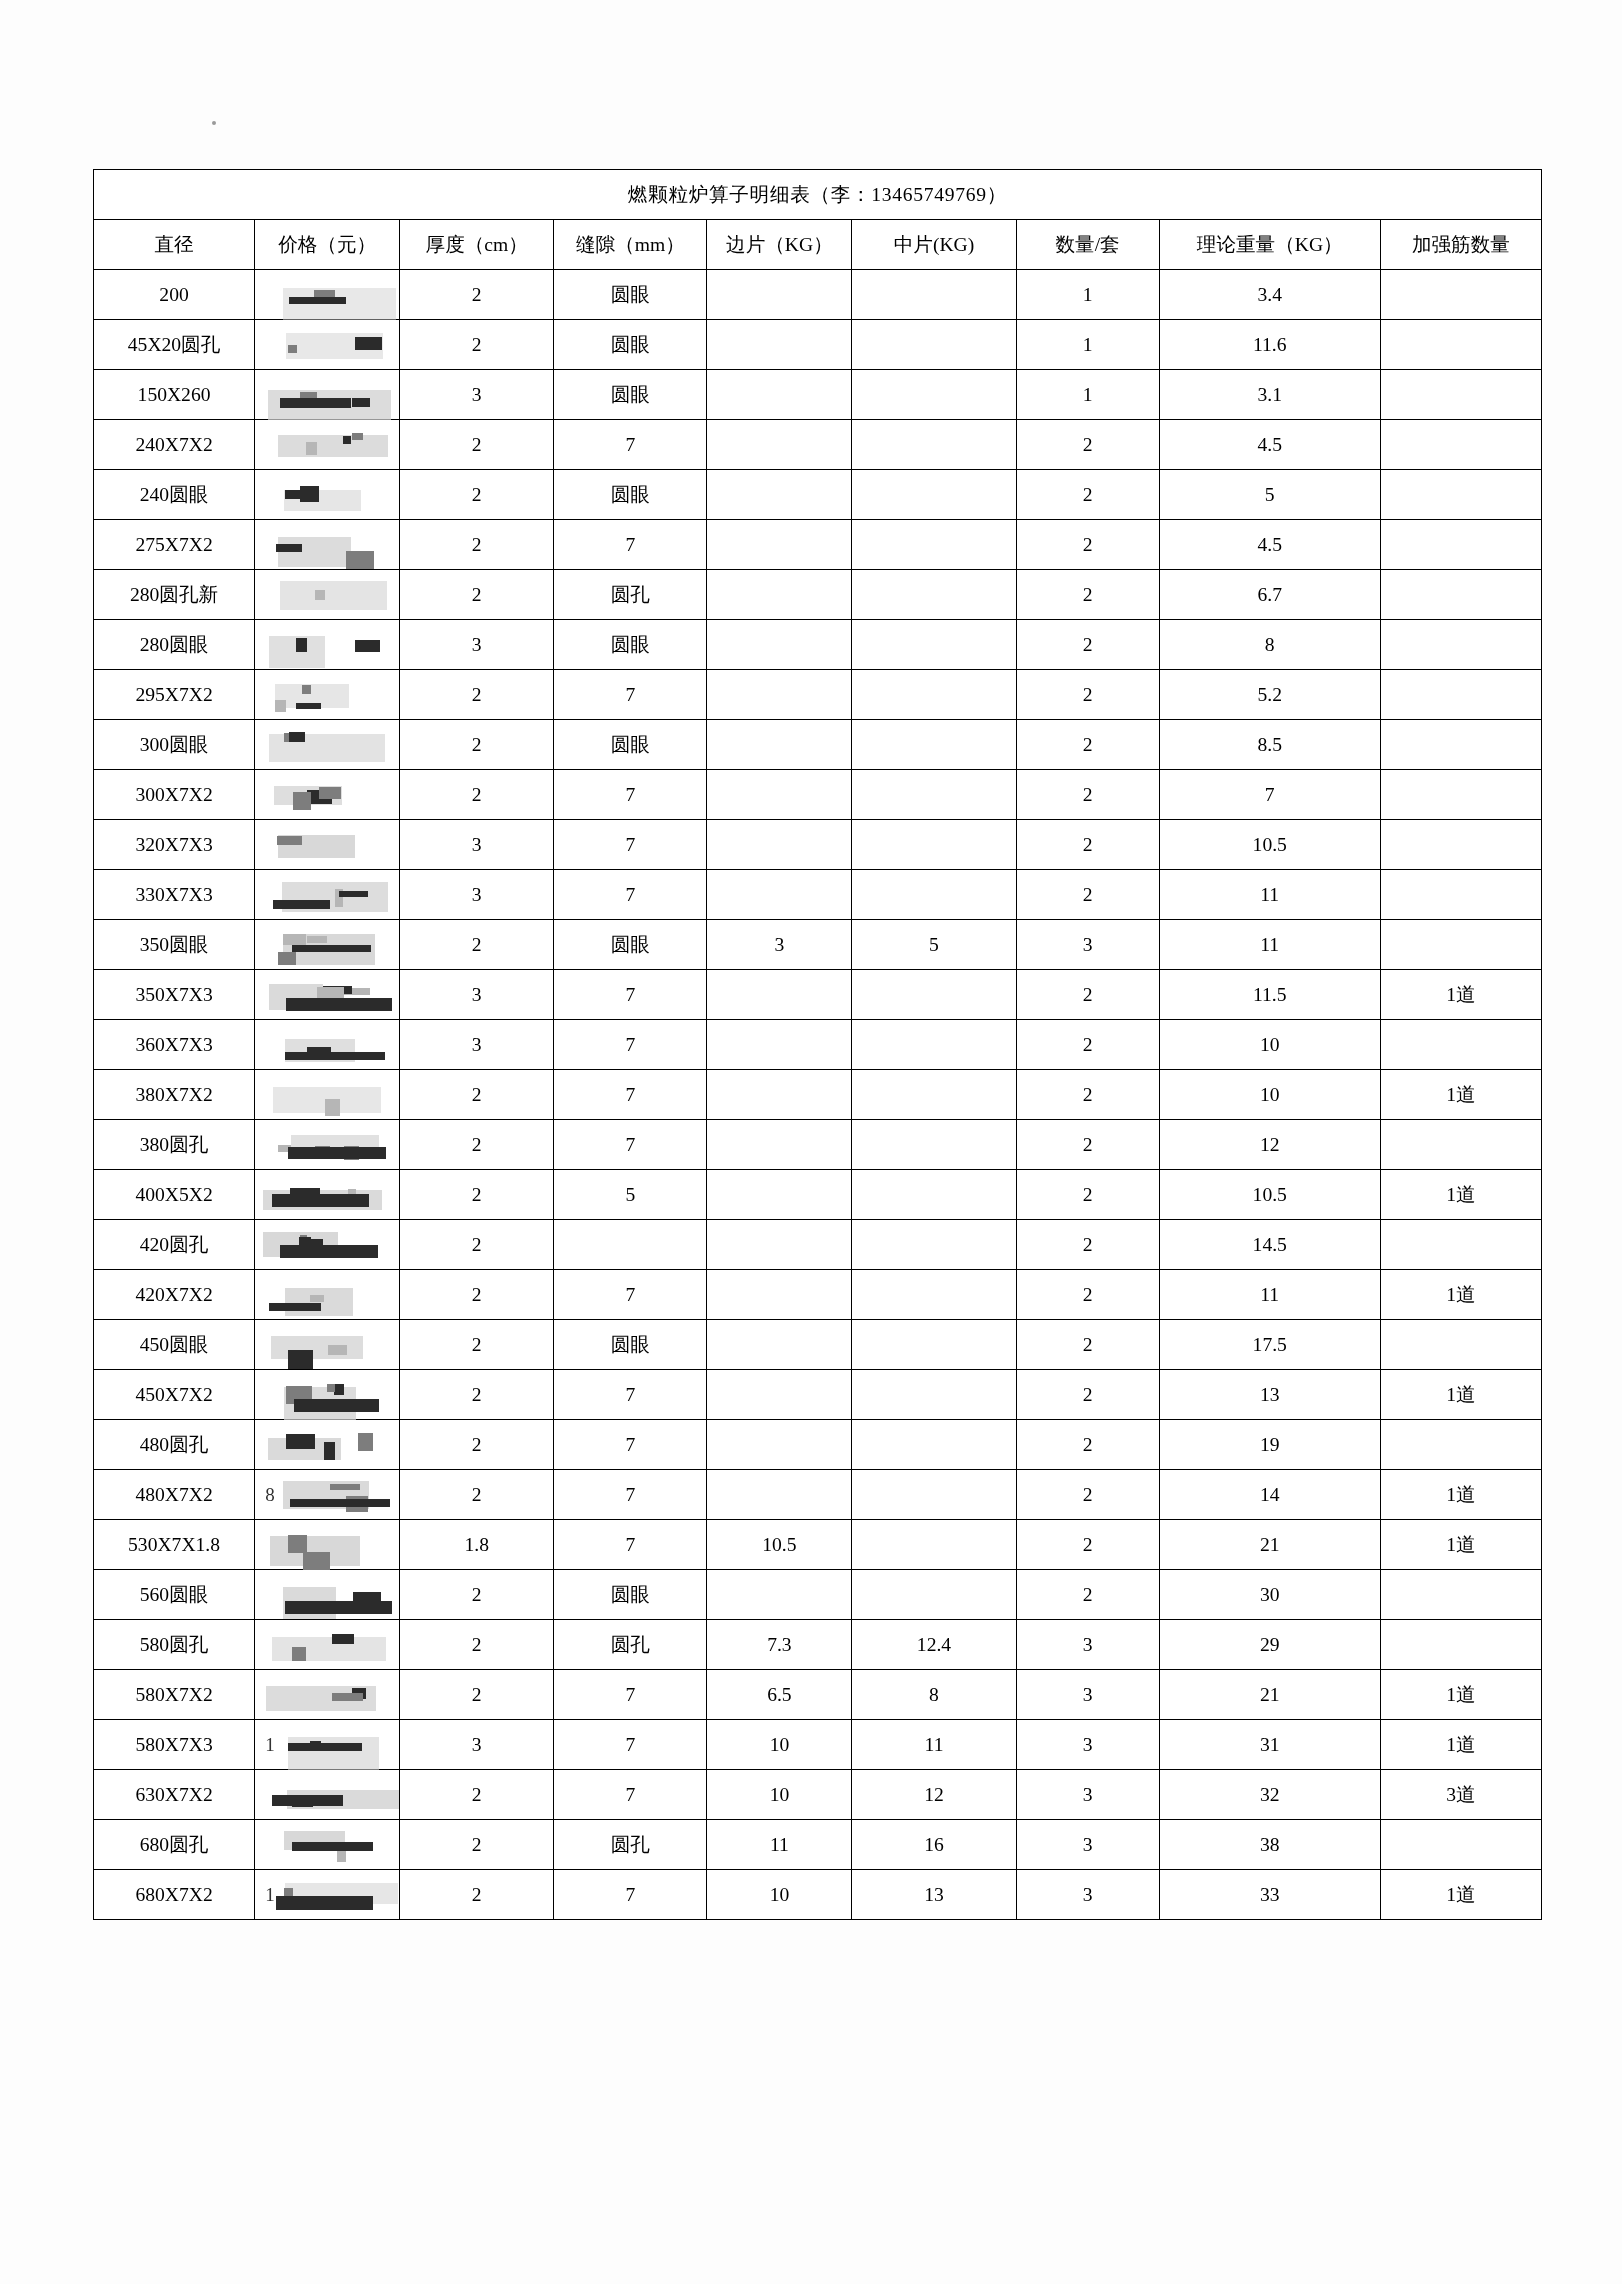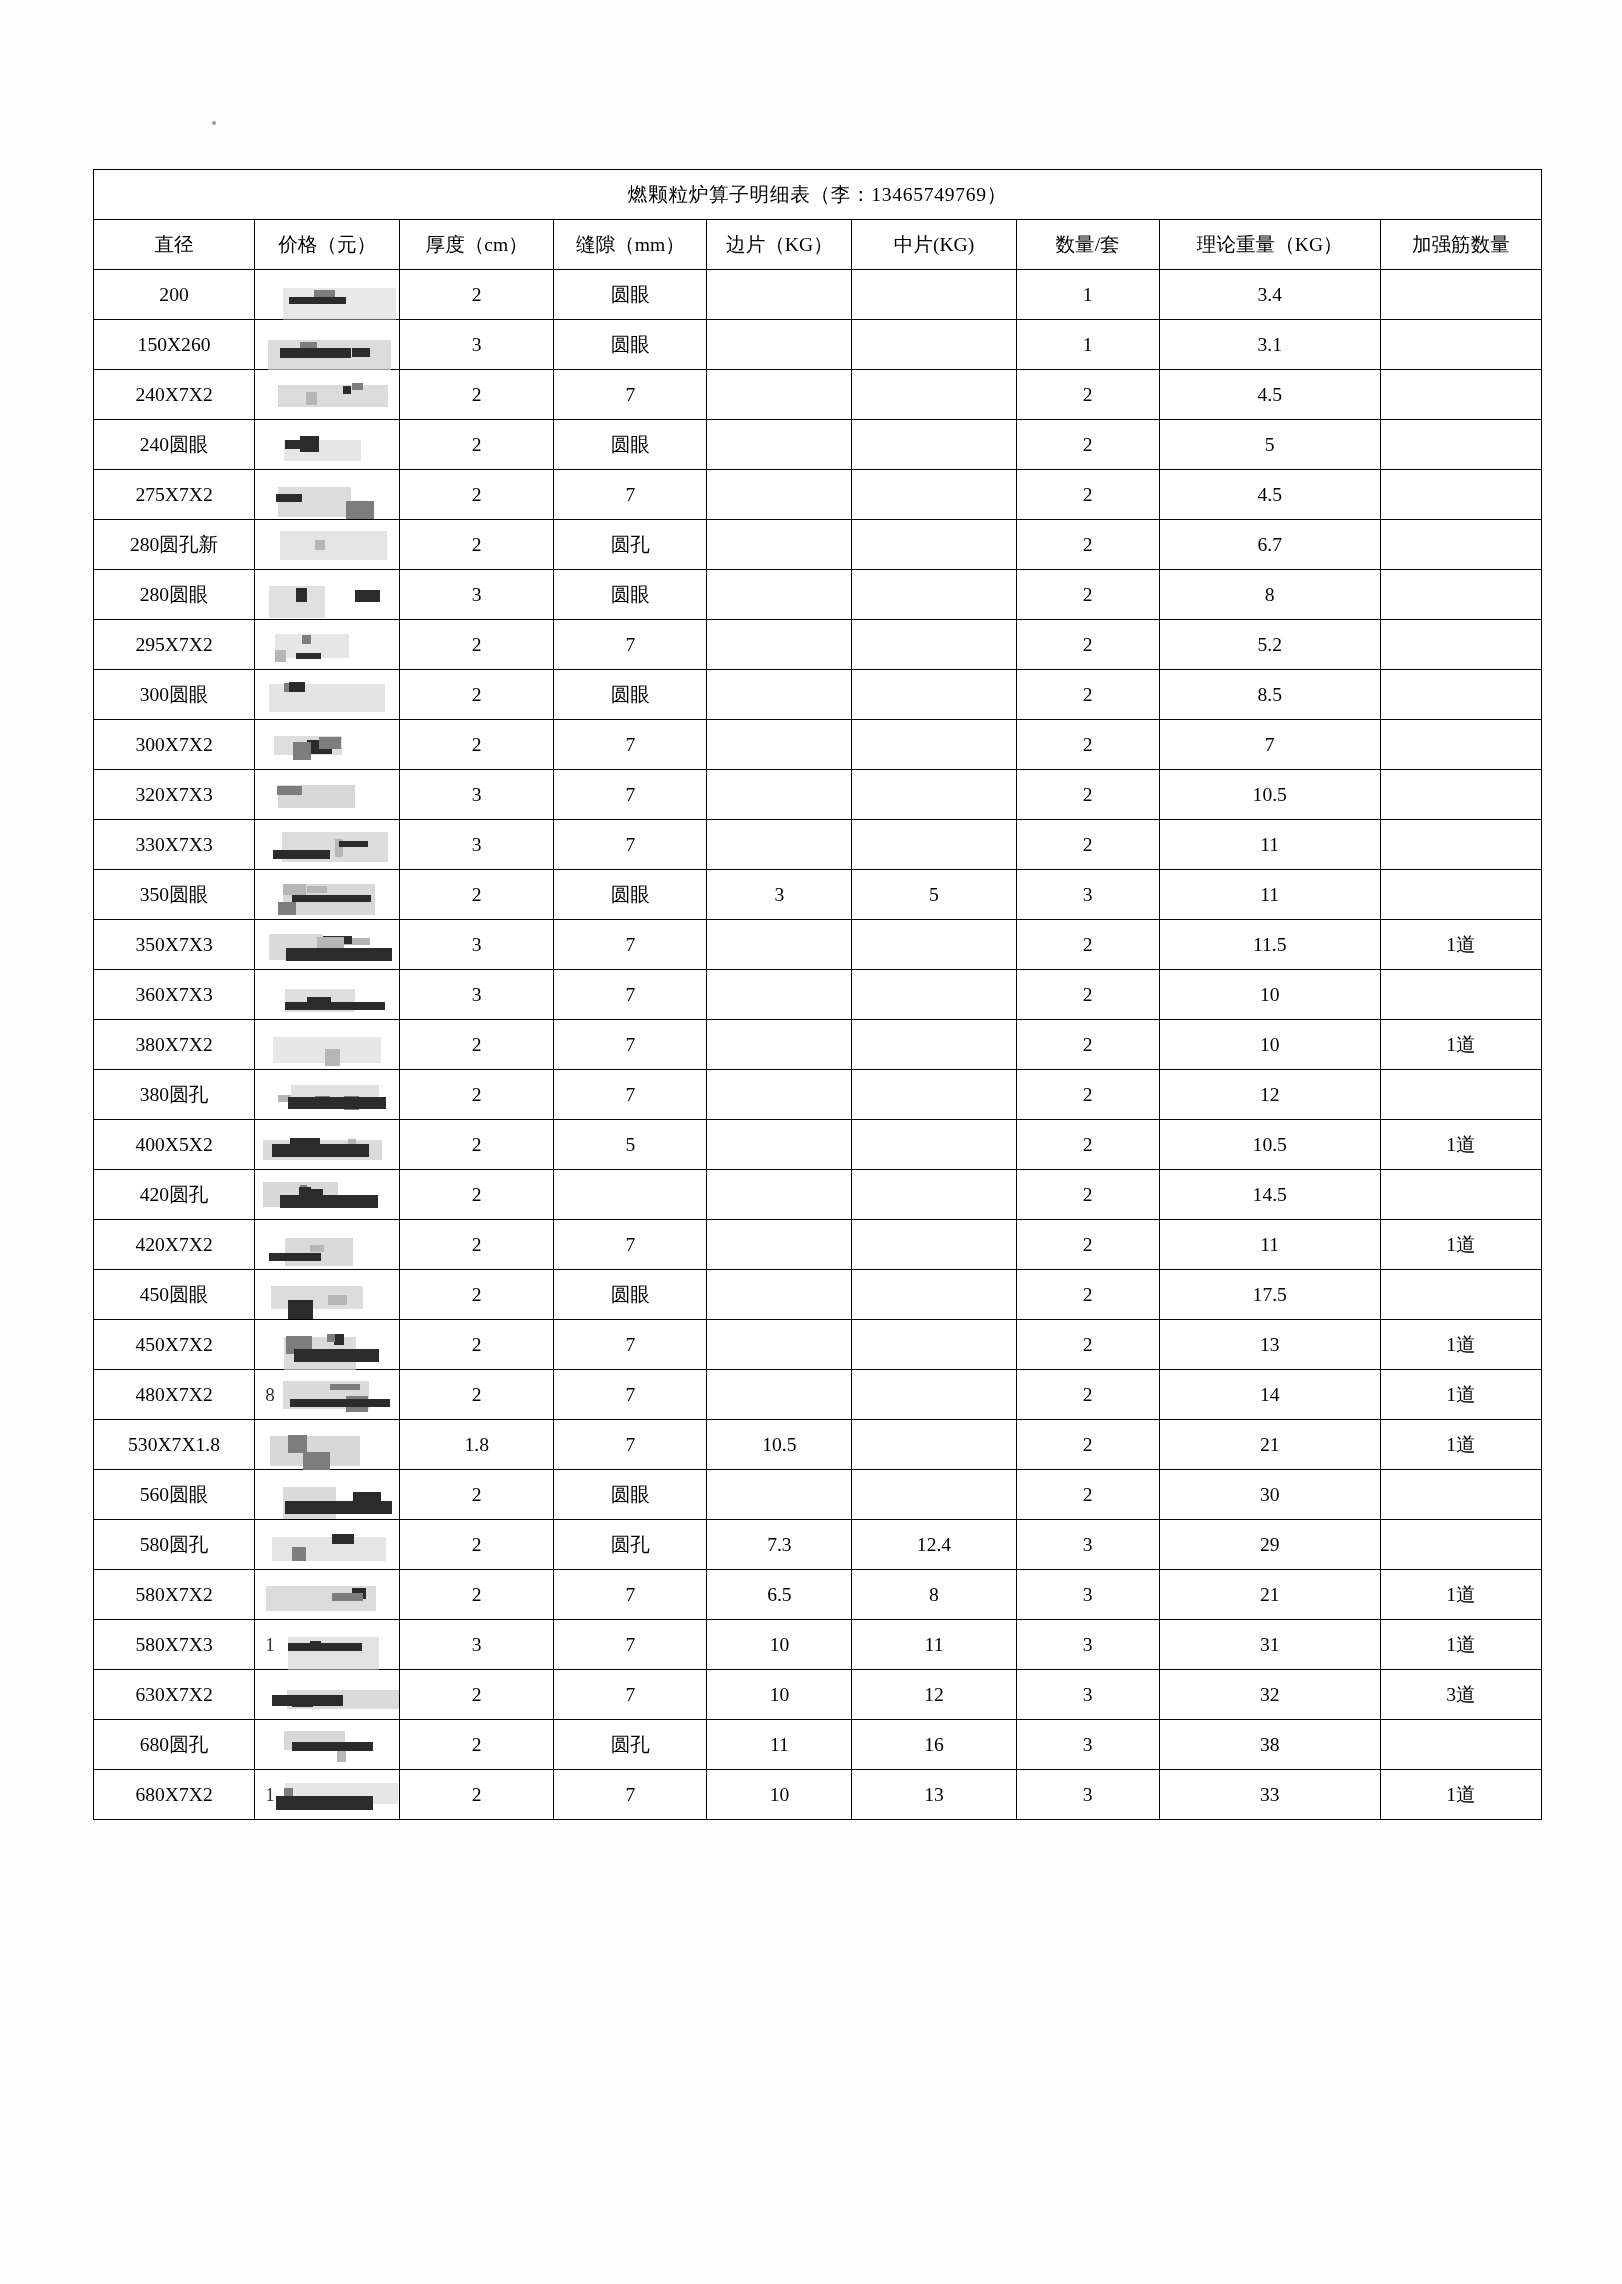--- a/index.html
+++ b/index.html
@@ -153,20 +153,38 @@
             </td>
             <td>2</td>
             <td>圆眼</td>
             <td></td>
             <td></td>
             <td>1</td>
             <td>3.4</td>
             <td></td>
           </tr>
           <tr>
+            <td>45X20圆孔</td>
+            <td>
+              <span class="price-text"></span>
+              <div class="redaction">
+                <div class="dust" style="left: 31px; top: 13.3px; width: 97px; height: 26px; opacity: 0.48;"></div>
+                <div class="blk" style="left: 100px; top: 17px; width: 27px; height: 12.6px;"></div>
+                <div class="blk mid" style="left: 33px; top: 25.4px; width: 8.5px; height: 7.8px;"></div>
+              </div>
+            </td>
+            <td>2</td>
+            <td>圆眼</td>
+            <td></td>
+            <td></td>
+            <td>1</td>
+            <td>11.6</td>
+            <td></td>
+          </tr>
+          <tr>
             <td>150X260</td>
             <td>
               <span class="price-text"></span>
               <div class="redaction">
                 <div class="dust" style="left: 13px; top: 20px; width: 123px; height: 30px; opacity: 0.73;"></div>
                 <div class="blk mid" style="left: 45px; top: 21.6px; width: 17px; height: 14.5px;"></div>
                 <div class="blk" style="left: 97px; top: 28px; width: 18.3px; height: 8.8px;"></div>
                 <div class="blk" style="left: 25px; top: 28.4px; width: 71px; height: 10px;"></div>
               </div>
             </td>
@@ -542,20 +560,39 @@
                 <div class="blk" style="left: 39px; top: 29px; width: 85px; height: 13px;"></div>
               </div>
             </td>
             <td>2</td>
             <td>7</td>
             <td></td>
             <td></td>
             <td>2</td>
             <td>13</td>
             <td>1道</td>
+          </tr>
+          <tr>
+            <td>480圆孔</td>
+            <td>
+              <span class="price-text"></span>
+              <div class="redaction">
+                <div class="dust" style="left: 12.7px; top: 18px; width: 73px; height: 22.4px; opacity: 0.78;"></div>
+                <div class="blk" style="left: 69px; top: 22px; width: 11.3px; height: 18px;"></div>
+                <div class="blk mid" style="left: 103px; top: 12.8px; width: 15px; height: 18px;"></div>
+                <div class="blk" style="left: 31px; top: 14px; width: 29px; height: 15px;"></div>
+              </div>
+            </td>
+            <td>2</td>
+            <td>7</td>
+            <td></td>
+            <td></td>
+            <td>2</td>
+            <td>19</td>
+            <td></td>
           </tr>
           <tr>
             <td>480X7X2</td>
             <td>
               <span class="price-text">8</span>
               <div class="redaction">
                 <div class="dust" style="left: 28px; top: 10.5px; width: 86px; height: 28px; opacity: 0.77;"></div>
                 <div class="blk mid" style="left: 75px; top: 14px; width: 30px; height: 6px;"></div>
                 <div class="blk mid" style="left: 91px; top: 26px; width: 22px; height: 16px;"></div>
                 <div class="blk" style="left: 35px; top: 29px; width: 100px; height: 7.7px;"></div>

